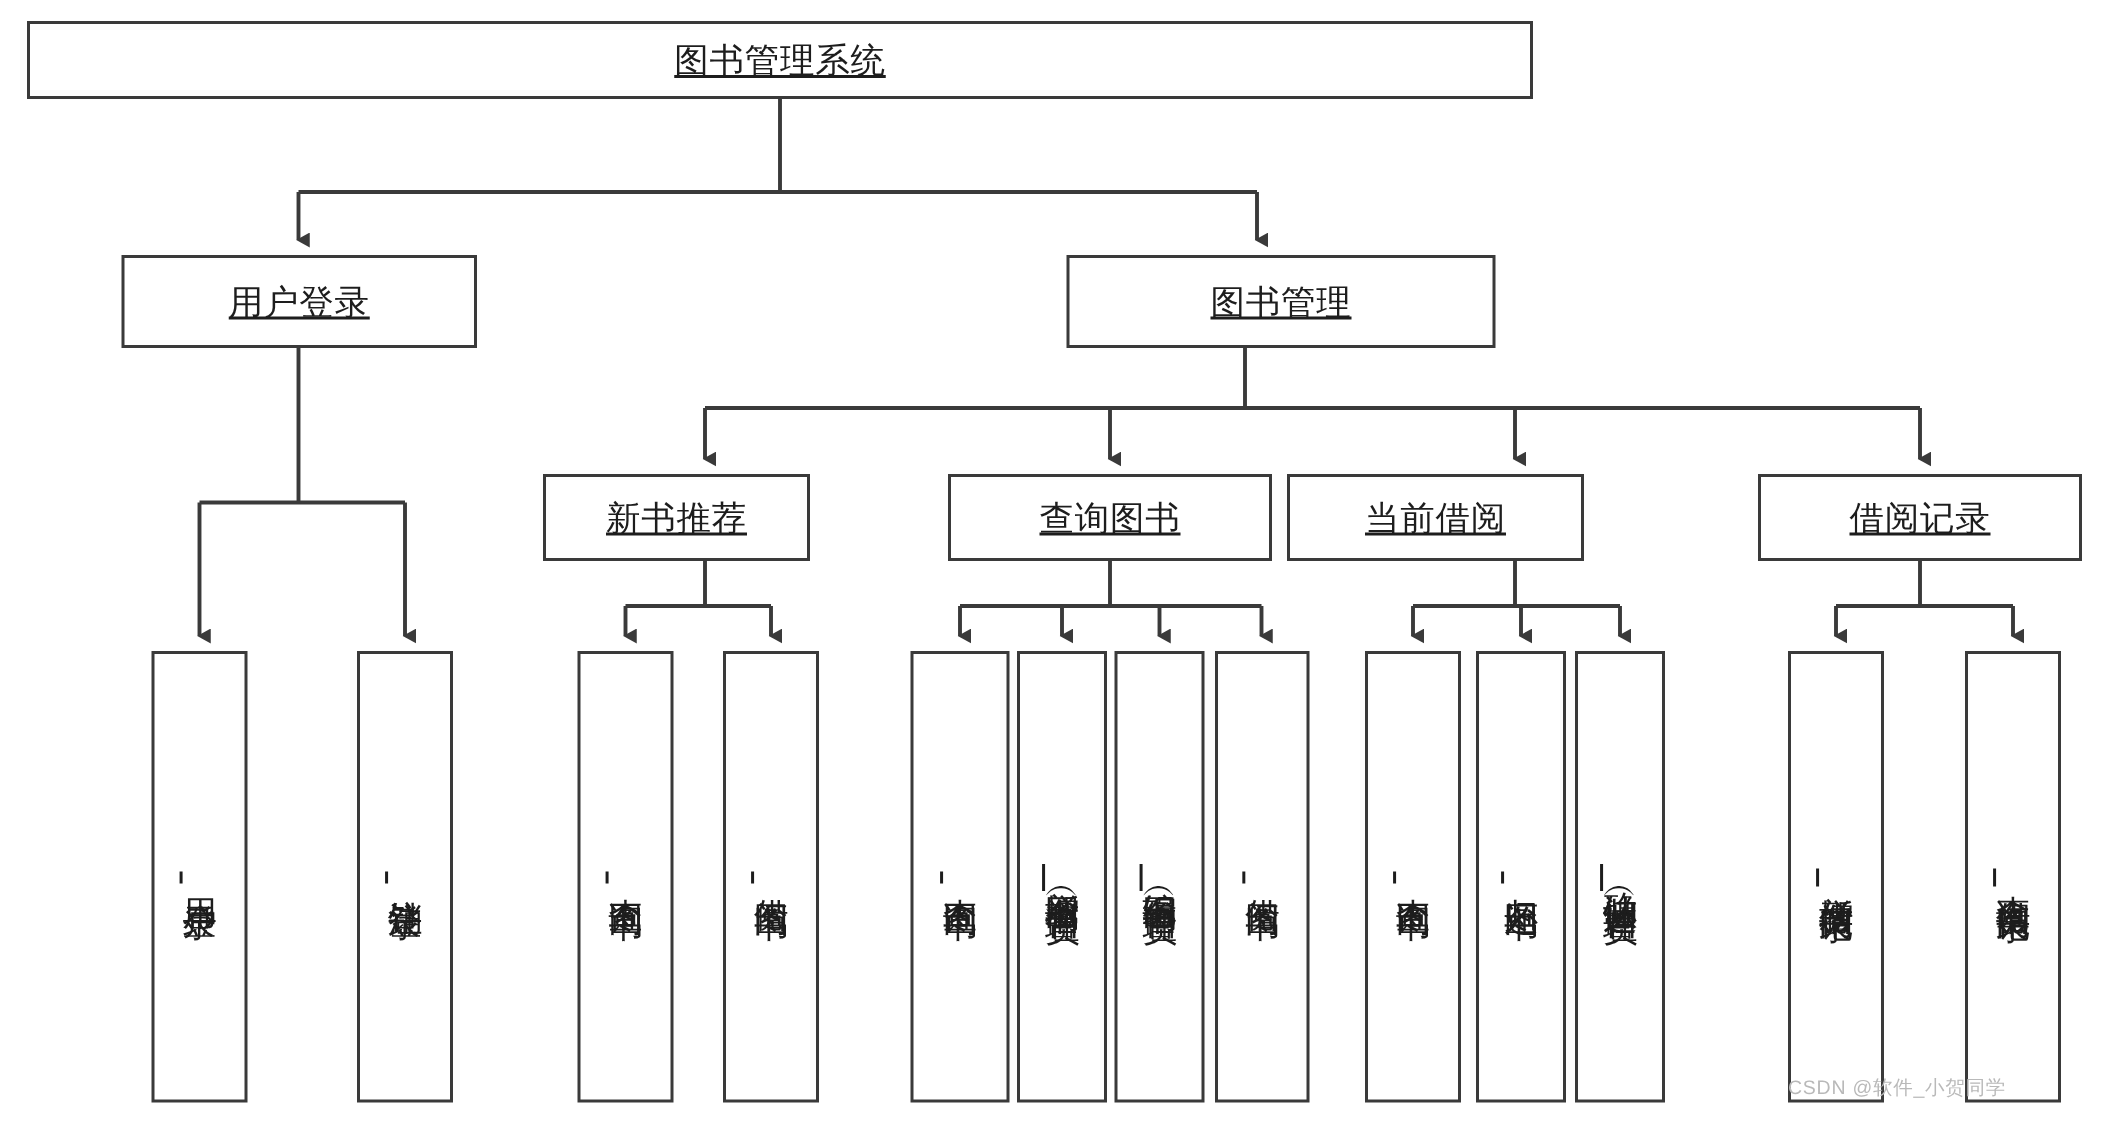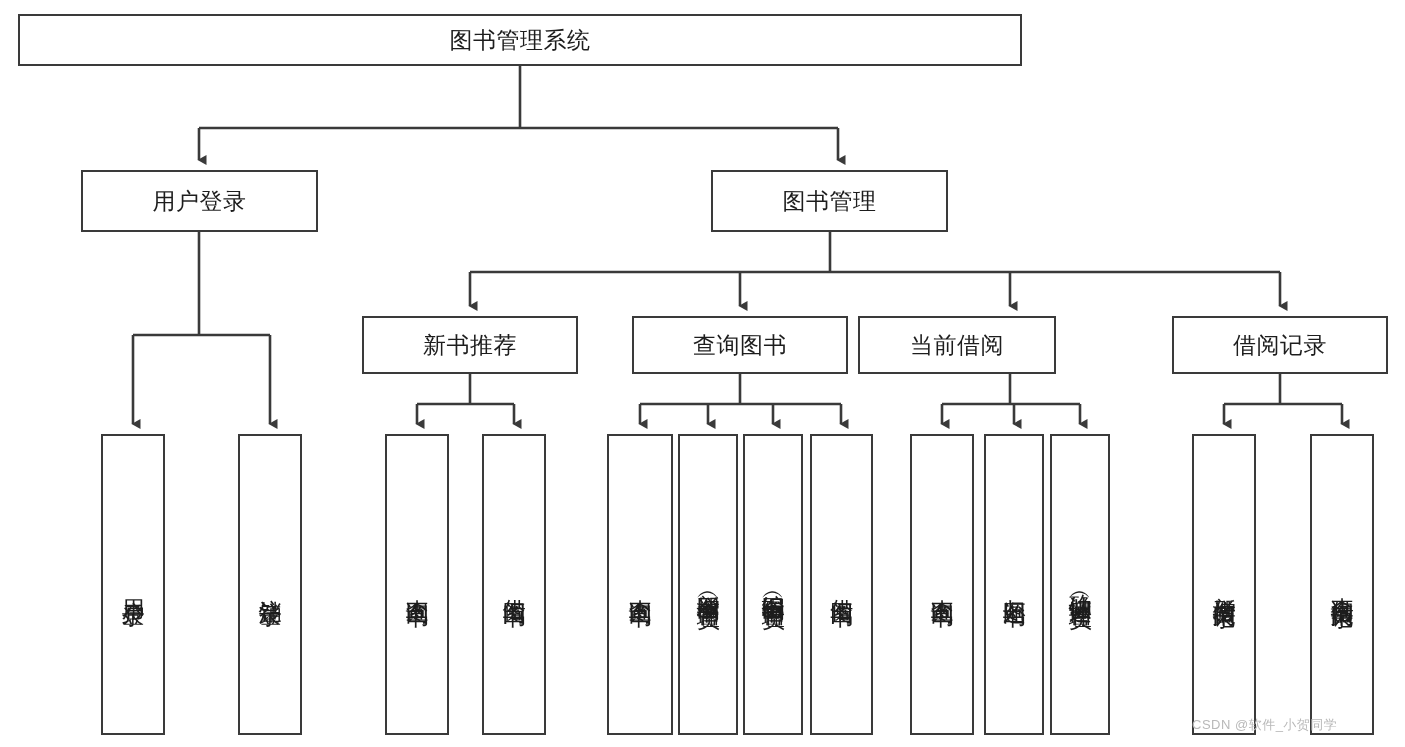--- a/index.html
+++ b/index.html
@@ -34,20 +34,21 @@
     display: flex;
     align-items: center;
     justify-content: center;
     color: #1d1d1d;
   }
   .node .label {
     font-size: 23px;
     line-height: 1.25;
     letter-spacing: 0.5px;
     white-space: nowrap;
+    text-decoration: underline;
   }
   .node.vertical .label {
     writing-mode: vertical-rl;
     text-orientation: upright;
     font-size: 23px;
     line-height: 1.28;
     letter-spacing: 2px;
     white-space: normal;
     max-height: 100%;
   }
@@ -115,24 +116,24 @@
     </g>
   </svg>
 
   <div id="nodes-layer">
       <div class="node root" style="left: 18px; top: 14px; width: 1004px; height: 52px;">
         <span class="label">图书管理系统</span>
       </div>
       <div class="node" style="left: 81px; top: 170px; width: 237px; height: 62px;">
         <span class="label">用户登录</span>
       </div>
-      <div class="node" style="left: 711px; top: 170px; width: 237px; height: 62px;">
+      <div class="node" style="left: 711px; top: 170px; width: 286px; height: 62px;">
         <span class="label">图书管理</span>
       </div>
-      <div class="node" style="left: 362px; top: 316px; width: 216px; height: 58px;">
+      <div class="node" style="left: 362px; top: 316px; width: 178px; height: 58px;">
         <span class="label">新书推荐</span>
       </div>
       <div class="node" style="left: 632px; top: 316px; width: 216px; height: 58px;">
         <span class="label">查询图书</span>
       </div>
       <div class="node" style="left: 858px; top: 316px; width: 198px; height: 58px;">
         <span class="label">当前借阅</span>
       </div>
       <div class="node" style="left: 1172px; top: 316px; width: 216px; height: 58px; justify-content: center;">
         <span class="label">借阅记录</span>

